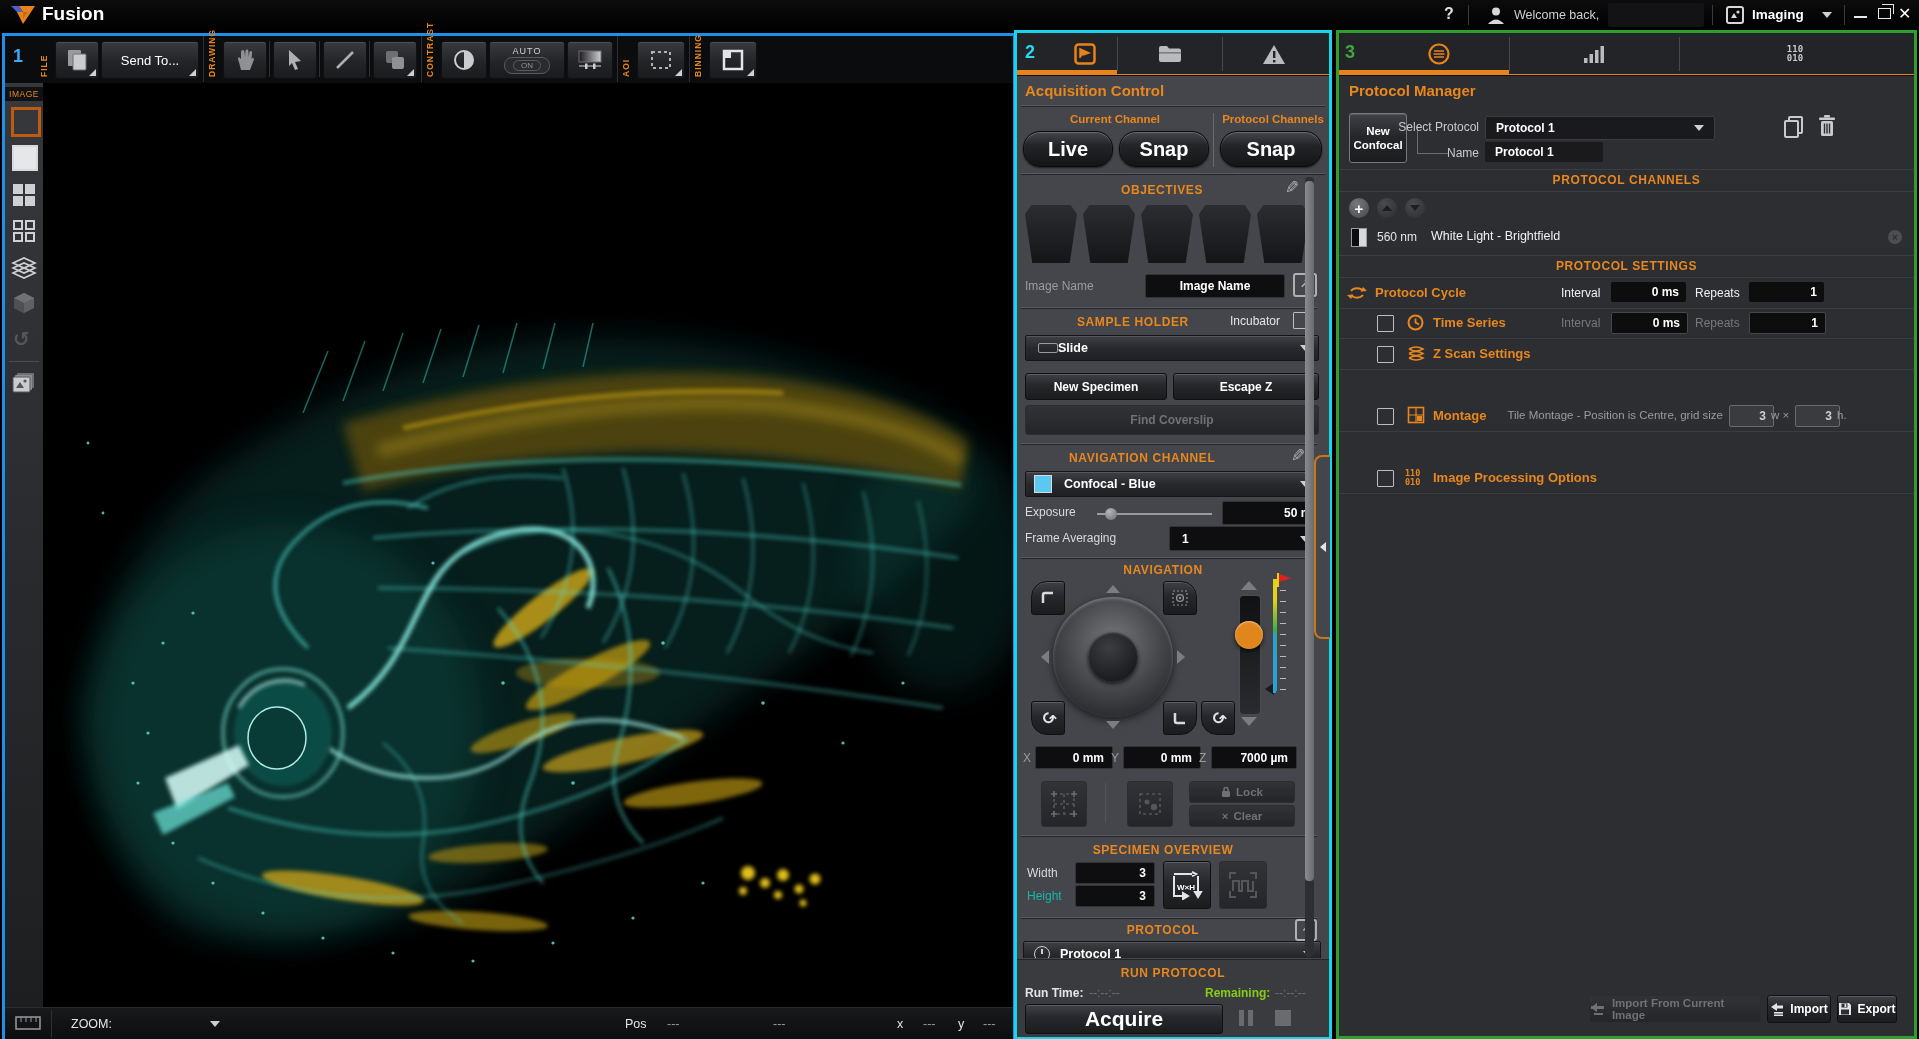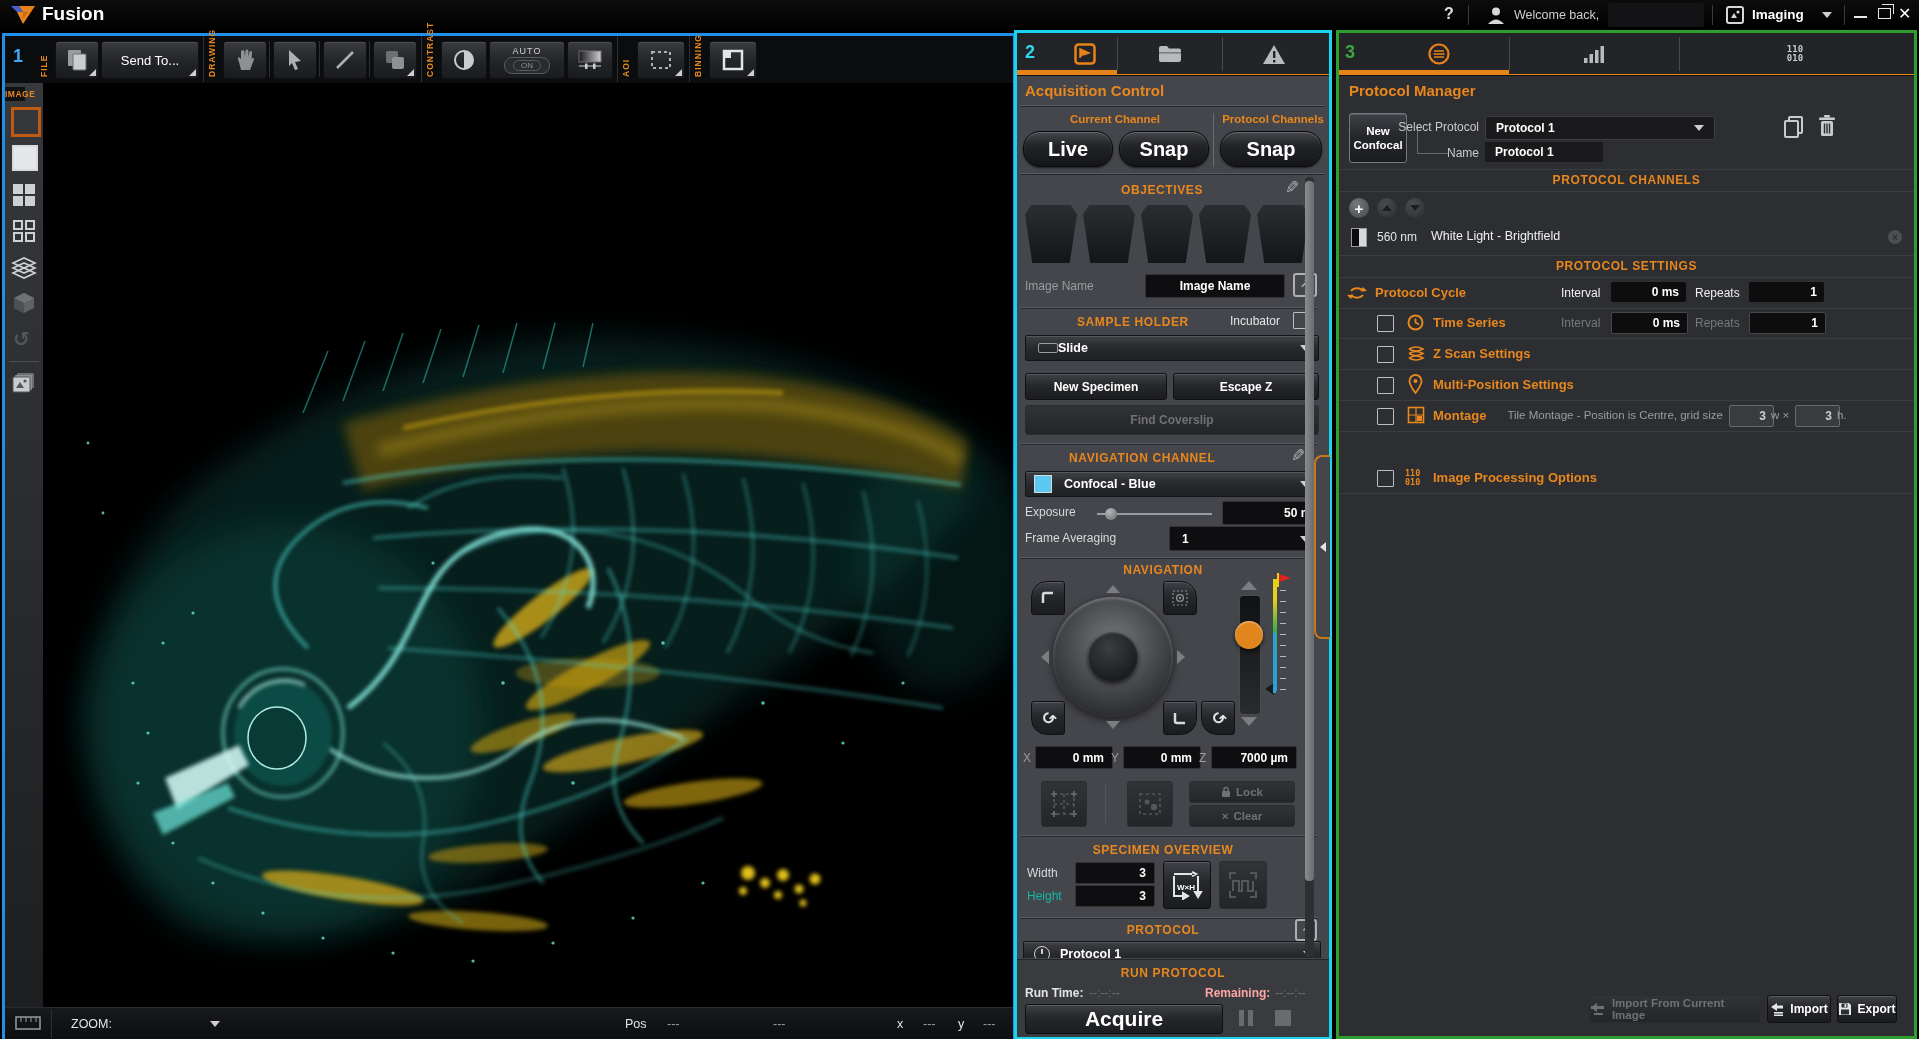--- a/index.html
+++ b/index.html
@@ -188,21 +188,21 @@
       <div class="tbtn" style="left:704px;width:46px;">
         <svg width="24" height="24" viewBox="0 0 24 24">
             <rect x="3" y="3" width="18" height="18" fill="none" stroke="#e3e4e6" stroke-width="2.5"></rect>
             <rect x="3" y="3" width="7" height="7" fill="#e3e4e6"></rect>
           </svg>
         <span class="corner-tri"></span>
       </div>
     </div>
 
     <div class="abs" style="left:0;top:47px;width:38px;height:924px;background:linear-gradient(#37383b,#1d1e20);">
-      <div style="position:absolute;left:0;top:4px;width:20px;text-align:center;color:#E8871E;font-size:8.5px;font-weight:bold;letter-spacing:.5px;background:#101113;padding:2px 0;">IMAGE</div>
+      <div style="position:absolute;left:0;top:4px;width:38px;text-align:center;color:#E8871E;font-size:8.5px;font-weight:normal;letter-spacing:.5px;background:#101113;padding:2px 0;">IMAGE</div>
       <div style="position:absolute;left:6px;top:24px;width:24px;height:24px;border:3px solid #bf5a12;"></div>
       <div style="position:absolute;left:7px;top:62px;width:22px;height:22px;border:2px solid #d8d9db;background:#e6e7e9;"></div>
       <div style="position:absolute;left:7px;top:100px;width:24px;height:24px;">
         <svg width="24" height="24" viewBox="0 0 24 24">
             <g fill="#cfd0d3">
               <rect x="1" y="1" width="10" height="10"></rect>
               <rect x="13" y="1" width="10" height="10"></rect>
               <rect x="1" y="13" width="10" height="10"></rect>
               <rect x="13" y="13" width="10" height="10"></rect>
             </g>
@@ -649,21 +649,21 @@
       <div style="position:absolute;left:0;top:4px;width:9px;height:700px;background:linear-gradient(90deg,#8a8b8f,#6a6b6e);border-radius:4px;"></div>
     </div>
     <div class="abs" style="left:297px;top:422px;width:14px;height:180px;border:2px solid #c87818;border-right:none;border-radius:8px 0 0 8px;background:#45464b;display:flex;align-items:center;justify-content:center;">
       <span style="width:0;height:0;border-top:5px solid transparent;border-bottom:5px solid transparent;border-right:6px solid #e3e4e6;"></span>
     </div>
 
     <div class="abs" style="left:0;top:926px;width:312px;height:77px;background:#3a3b3f;border-top:1px solid #232427;">
       <span class="abs hdr" style="left:0;top:6px;width:312px;text-align:center;">RUN PROTOCOL</span>
       <span class="abs" style="left:8px;top:26px;font-size:12px;font-weight:bold;color:#e3e4e6;">Run Time:</span>
       <span class="abs" style="left:72px;top:26px;font-size:12px;color:#707175;">--:--:--</span>
-      <span class="abs" style="left:188px;top:26px;font-size:12px;font-weight:bold;color:#fca5a5;">Remaining:</span>
+      <span class="abs" style="left:188px;top:26px;font-size:12px;font-weight:bold;color:#84cc16;">Remaining:</span>
       <span class="abs" style="left:258px;top:26px;font-size:12px;color:#707175;">--:--:--</span>
       <div class="abs btn" style="left:8px;top:44px;width:196px;height:28px;font-size:21px;">Acquire</div>
       <div class="abs" style="left:222px;top:50px;width:14px;height:16px;">
         <span style="position:absolute;left:0;top:0;width:5px;height:16px;background:#6a6b6e;"></span>
         <span style="position:absolute;left:9px;top:0;width:5px;height:16px;background:#6a6b6e;"></span>
       </div>
       <div class="abs" style="left:258px;top:50px;width:16px;height:16px;background:#6a6b6e;"></div>
     </div>
   </div>
 
@@ -797,30 +797,20 @@
             <g fill="none" stroke="#E8871E" stroke-width="1.6">
               <path d="M2 5 Q9 1 16 5 Q9 9 2 5"></path>
               <path d="M2 9.5 Q9 5.5 16 9.5 Q9 13.5 2 9.5"></path>
               <path d="M2 14 Q9 10 16 14 Q9 18 2 14"></path>
             </g>
           </svg>
       </span>
       <span class="label" style="left:94px;">Z Scan Settings</span>
     </div>
 
-    <div class="prow" style="top:337px;">
-      <div class="checkbox abs" style="left:38px;top:7px;width:15px;height:15px;"></div>
-      <span style="position:absolute;left:69px;top:4px;">
-        <svg width="15" height="20" viewBox="0 0 15 20">
-            <path d="M7.5 1 A6 6 0 0 1 13.5 7 C13.5 11 7.5 19 7.5 19 C7.5 19 1.5 11 1.5 7 A6 6 0 0 1 7.5 1 Z" fill="none" stroke="#E8871E" stroke-width="1.8"></path>
-            <circle cx="7.5" cy="7" r="2" fill="#E8871E"></circle>
-          </svg>
-      </span>
-      <span class="label" style="left:94px;">Multi-Position Settings</span>
-    </div>
 
     <div class="prow" style="top:368px;">
       <div class="checkbox abs" style="left:38px;top:7px;width:15px;height:15px;"></div>
       <span style="position:absolute;left:68px;top:5px;">
         <svg width="18" height="18" viewBox="0 0 18 18">
             <rect x="1.5" y="1.5" width="15" height="15" fill="none" stroke="#E8871E" stroke-width="1.6"></rect>
             <path d="M1.5 9 H16.5 M9 1.5 V16.5" stroke="#E8871E" stroke-width="1.2"></path>
             <rect x="10" y="10" width="5" height="5" fill="#E8871E"></rect>
           </svg>
       </span>

